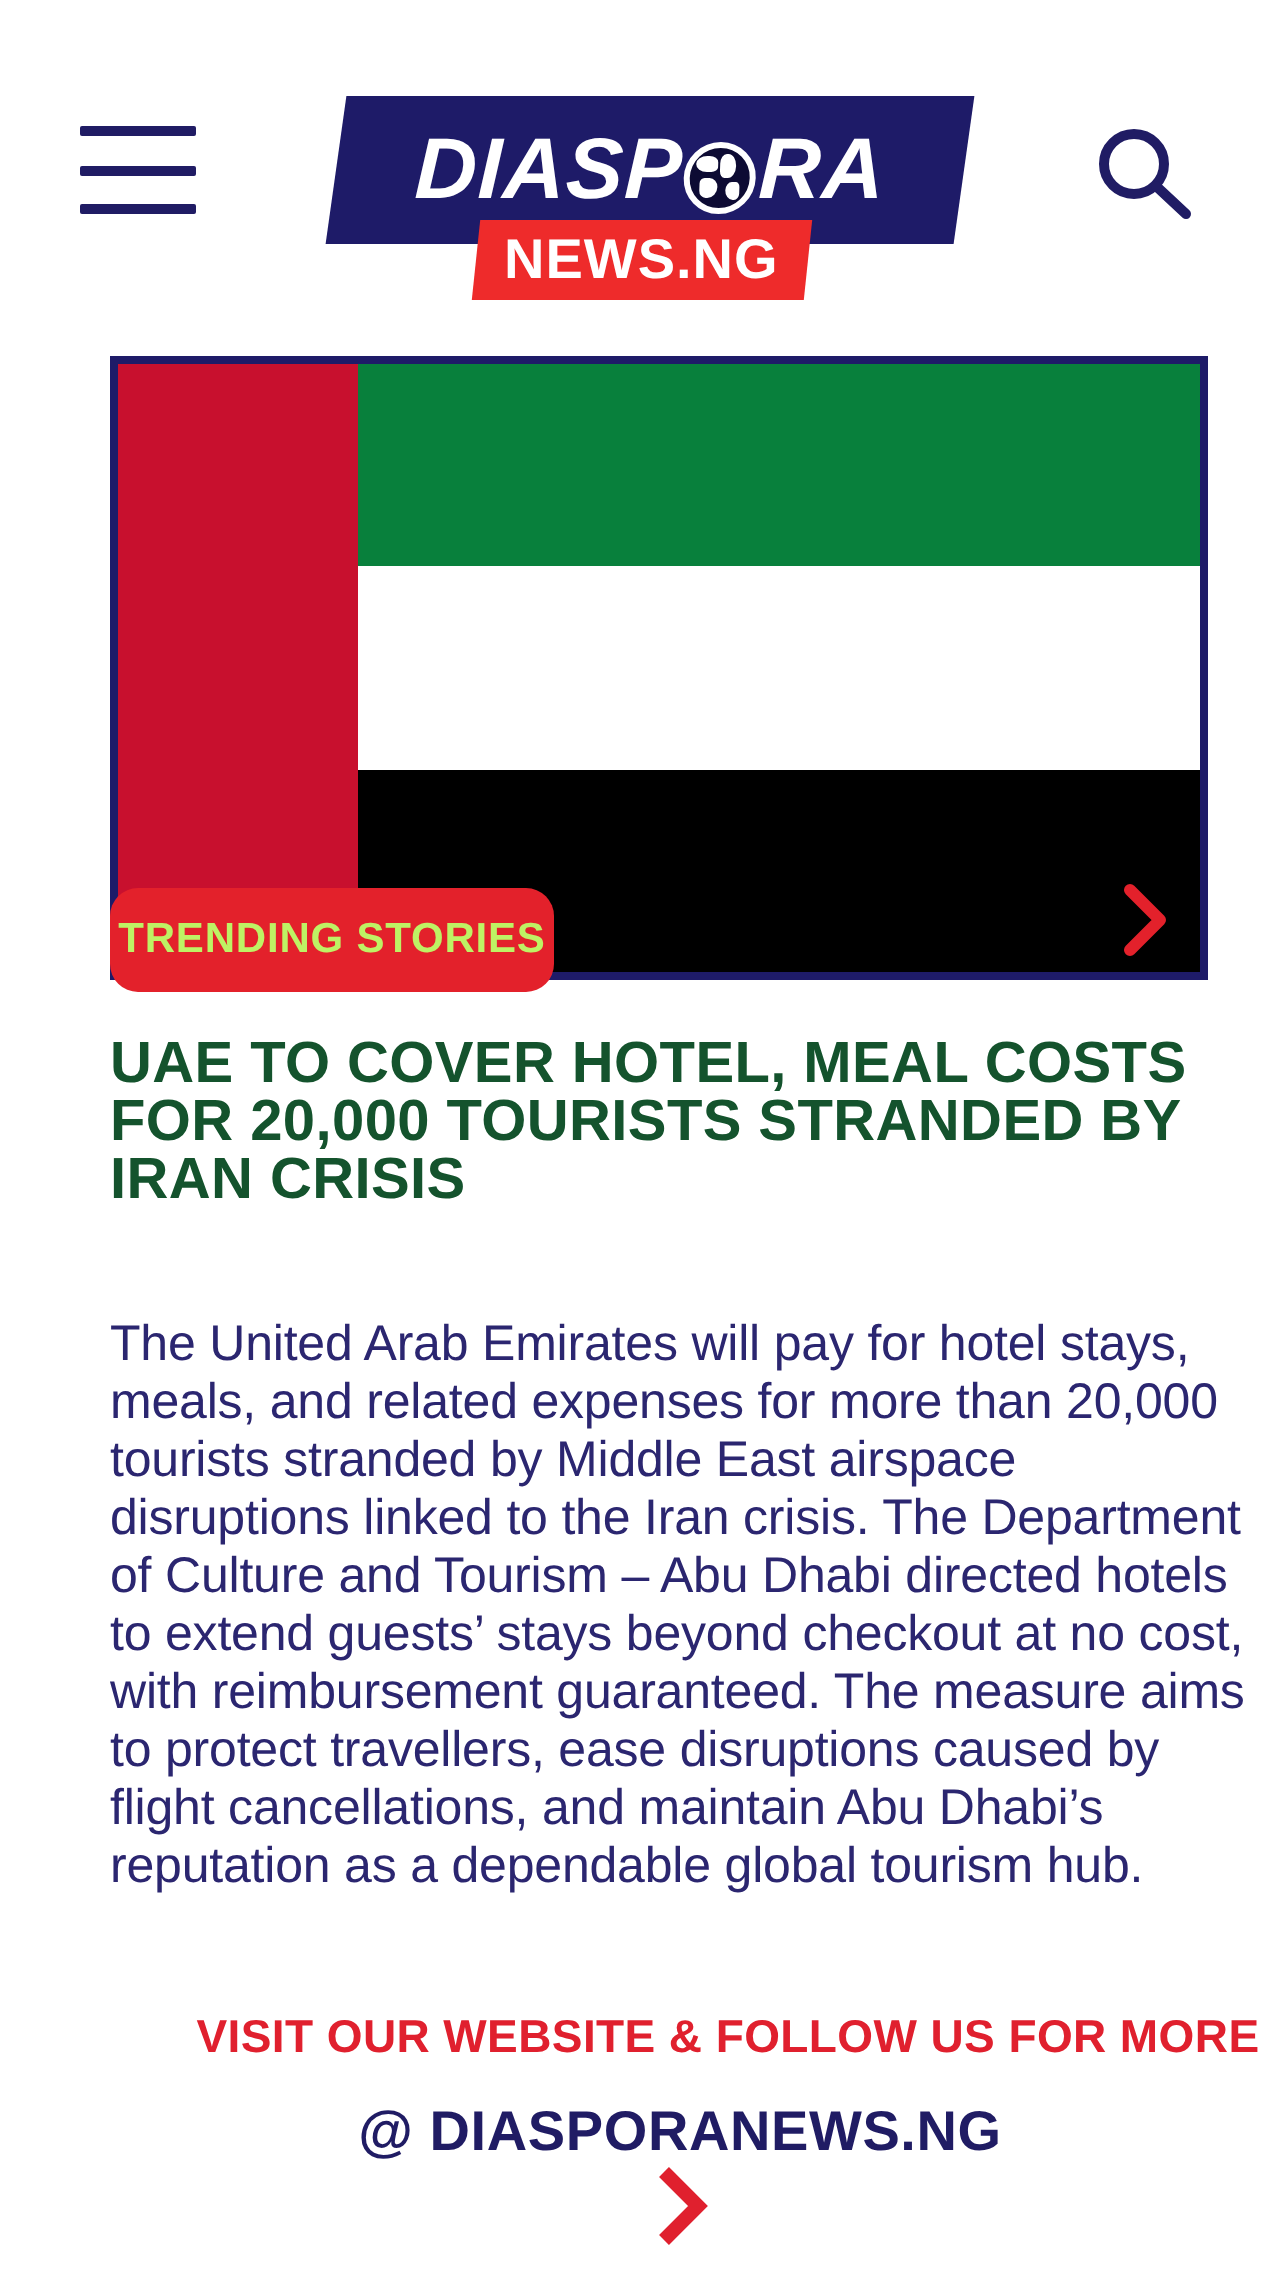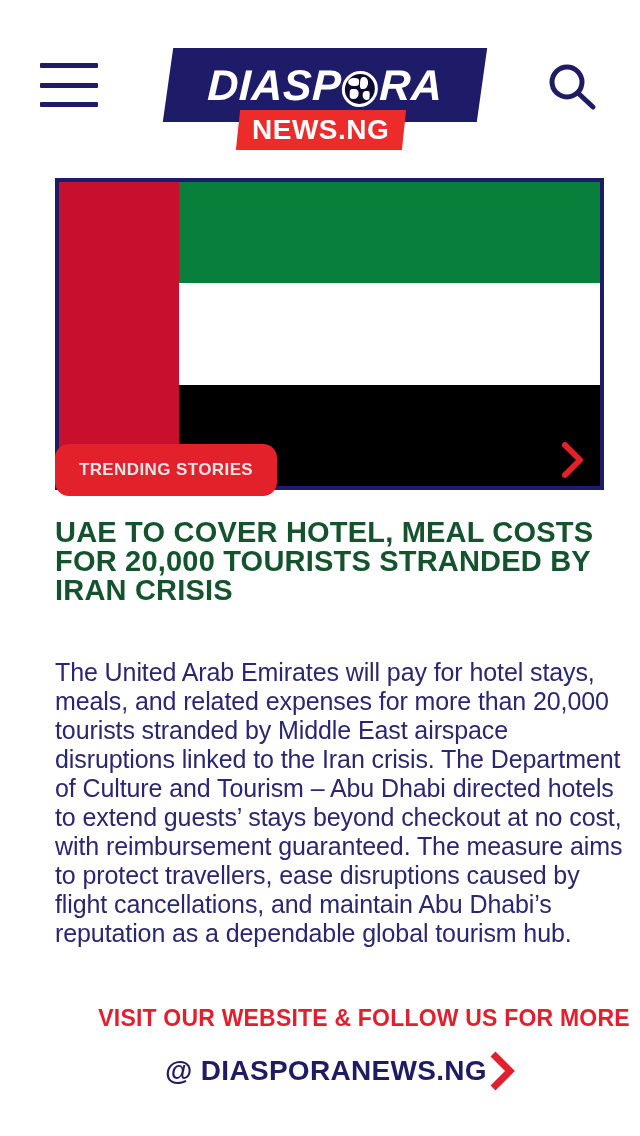--- a/index.html
+++ b/index.html
@@ -175,22 +175,22 @@
     width: 222px;
     height: 52px;
     background: #E3212B;
     border-radius: 14px;
     display: flex;
     align-items: center;
     justify-content: center;
     z-index: 5;
   }
   .trending-badge span {
-    color: #e5e5e5;
-    font-size: 17px;
+    color: #bef264;
+    font-size: 21px;
     font-weight: bold;
     letter-spacing: 0.4px;
   }
 
   
   .headline {
     position: absolute;
     left: 55px;
     top: 518px;
     width: 540px;
@@ -234,20 +234,21 @@
     margin-left: 44px;
   }
   .footer-handle-row {
     position: absolute;
     left: 0; top: 50px;
     width: 640px;
     display: flex;
     align-items: center;
     justify-content: center;
     padding-left: 40px;
+    flex-direction: column;
   }
   .footer-handle {
     color: #201C64;
     font-size: 28px;
     font-weight: bold;
     letter-spacing: 0.3px;
   }
   .footer-chevron {
     width: 26px;
     height: 42px;

